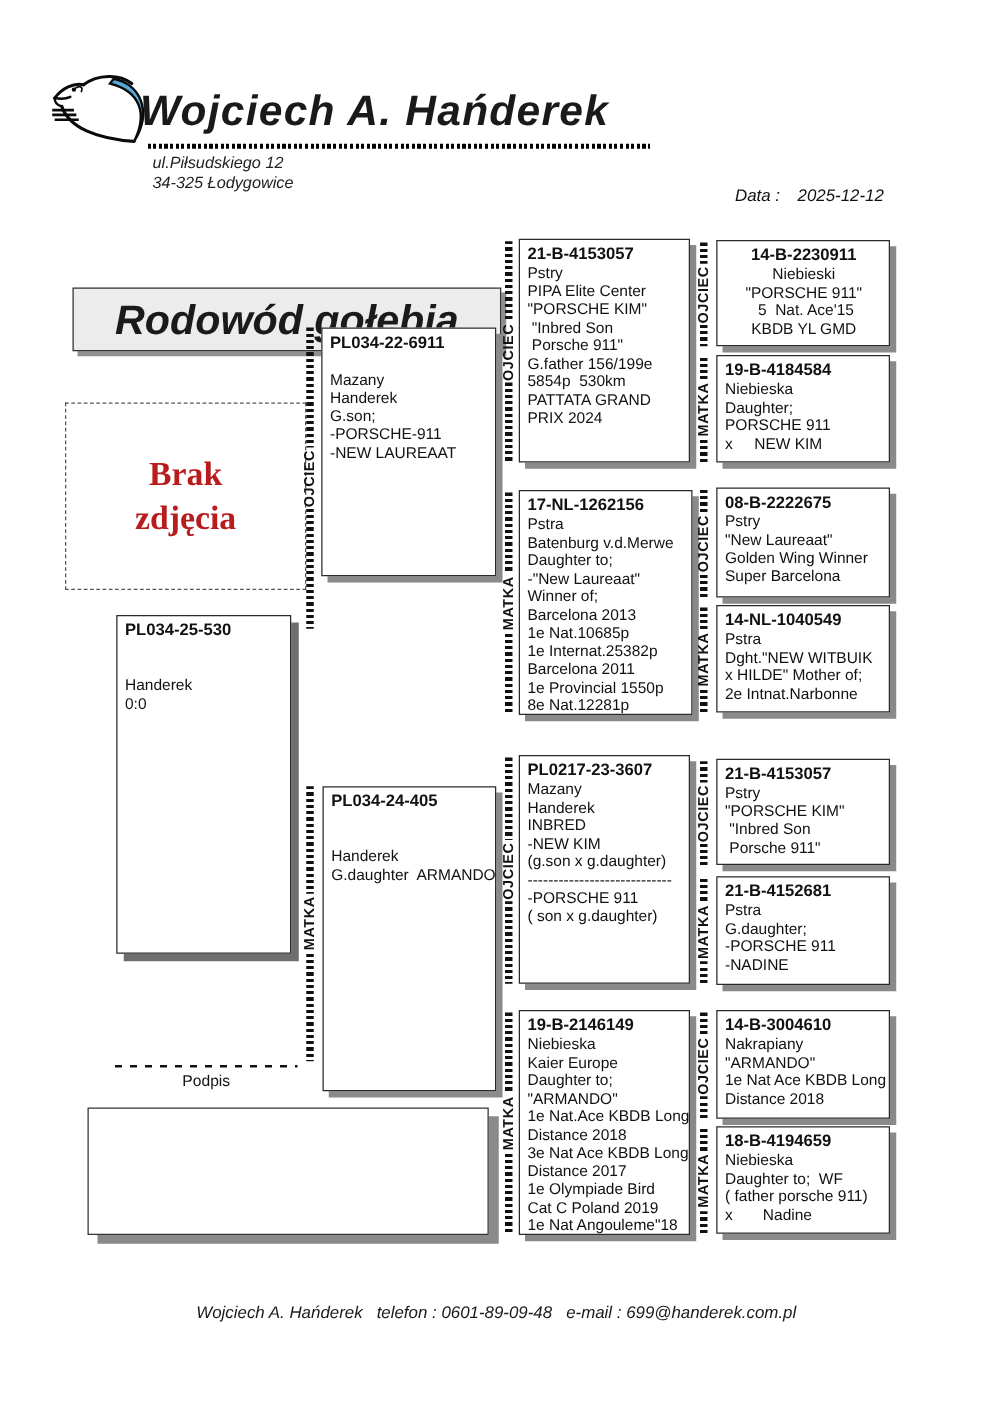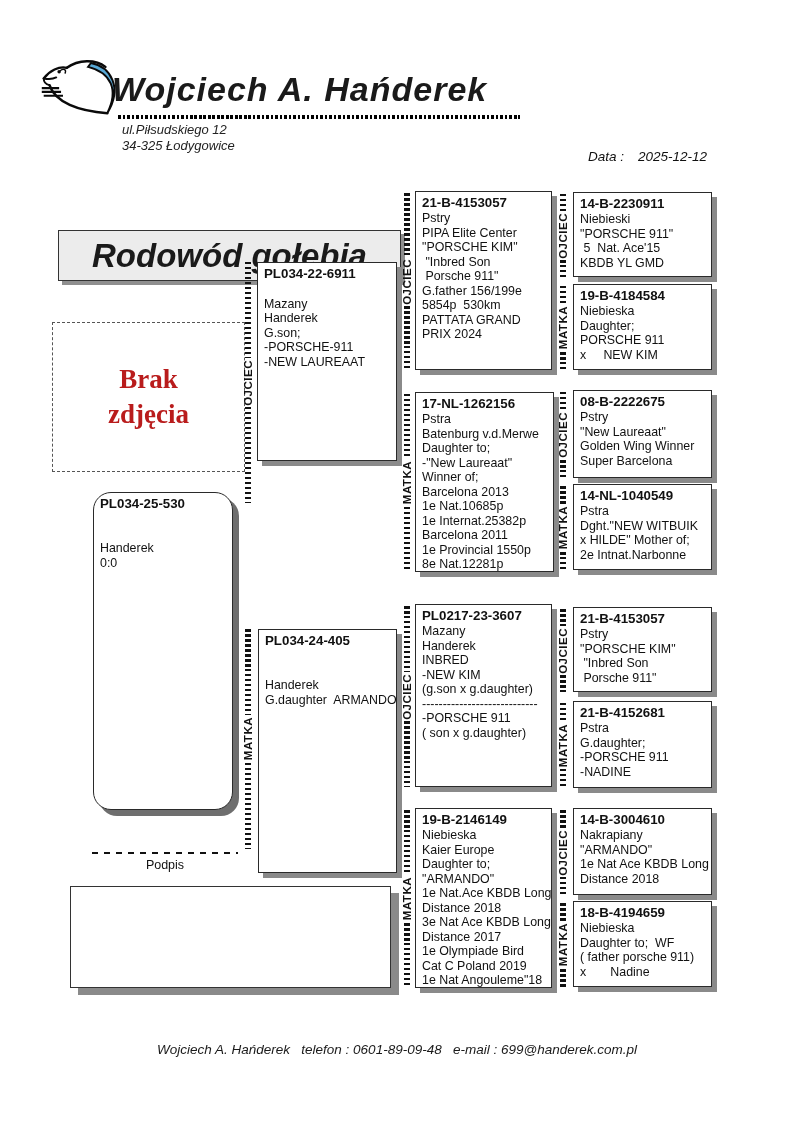--- a/index.html
+++ b/index.html
@@ -83,21 +83,21 @@
   <div class="title-box">
     <span>Rodowód gołębia</span>
   </div>
 
   <div class="photo-box">
     <div>Brak</div>
     <div>zdjęcia</div>
   </div>
 
   <div id="pedigree">
-      <div class="pbox main-box" style="left: 93px; top: 492px; width: 140px; height: 318px; border-radius: 18px;">
+      <div class="pbox main-box" style="left: 93px; top: 492px; width: 140px; height: 271px;">
         <div class="ring">PL034-25-530</div>
         <div class="line"></div>
         <div class="line"></div>
         <div class="line">Handerek</div>
         <div class="line">0:0</div>
       </div>
       <div class="pbox" style="left: 257px; top: 262px; width: 140px; height: 199px;">
         <div class="ring">PL034-22-6911</div>
         <div class="line"></div>
         <div class="line">Mazany</div>
@@ -157,21 +157,21 @@
         <div class="line">Daughter to;</div>
         <div class="line">"ARMANDO"</div>
         <div class="line">1e Nat.Ace KBDB Long</div>
         <div class="line">Distance 2018</div>
         <div class="line">3e Nat Ace KBDB Long</div>
         <div class="line">Distance 2017</div>
         <div class="line">1e Olympiade Bird</div>
         <div class="line">Cat C Poland 2019</div>
         <div class="line">1e Nat Angouleme"18</div>
       </div>
-      <div class="pbox" style="left: 573px; top: 192px; width: 139px; height: 85px;">
+      <div class="pbox" style="left: 573px; top: 192px; width: 139px; height: 85px; text-align: center;">
         <div class="ring">14-B-2230911</div>
         <div class="line">Niebieski</div>
         <div class="line">"PORSCHE 911"</div>
         <div class="line"> 5  Nat. Ace'15</div>
         <div class="line">KBDB YL GMD</div>
       </div>
       <div class="pbox" style="left: 573px; top: 284px; width: 139px; height: 86px;">
         <div class="ring">19-B-4184584</div>
         <div class="line">Niebieska</div>
         <div class="line">Daughter;</div>

